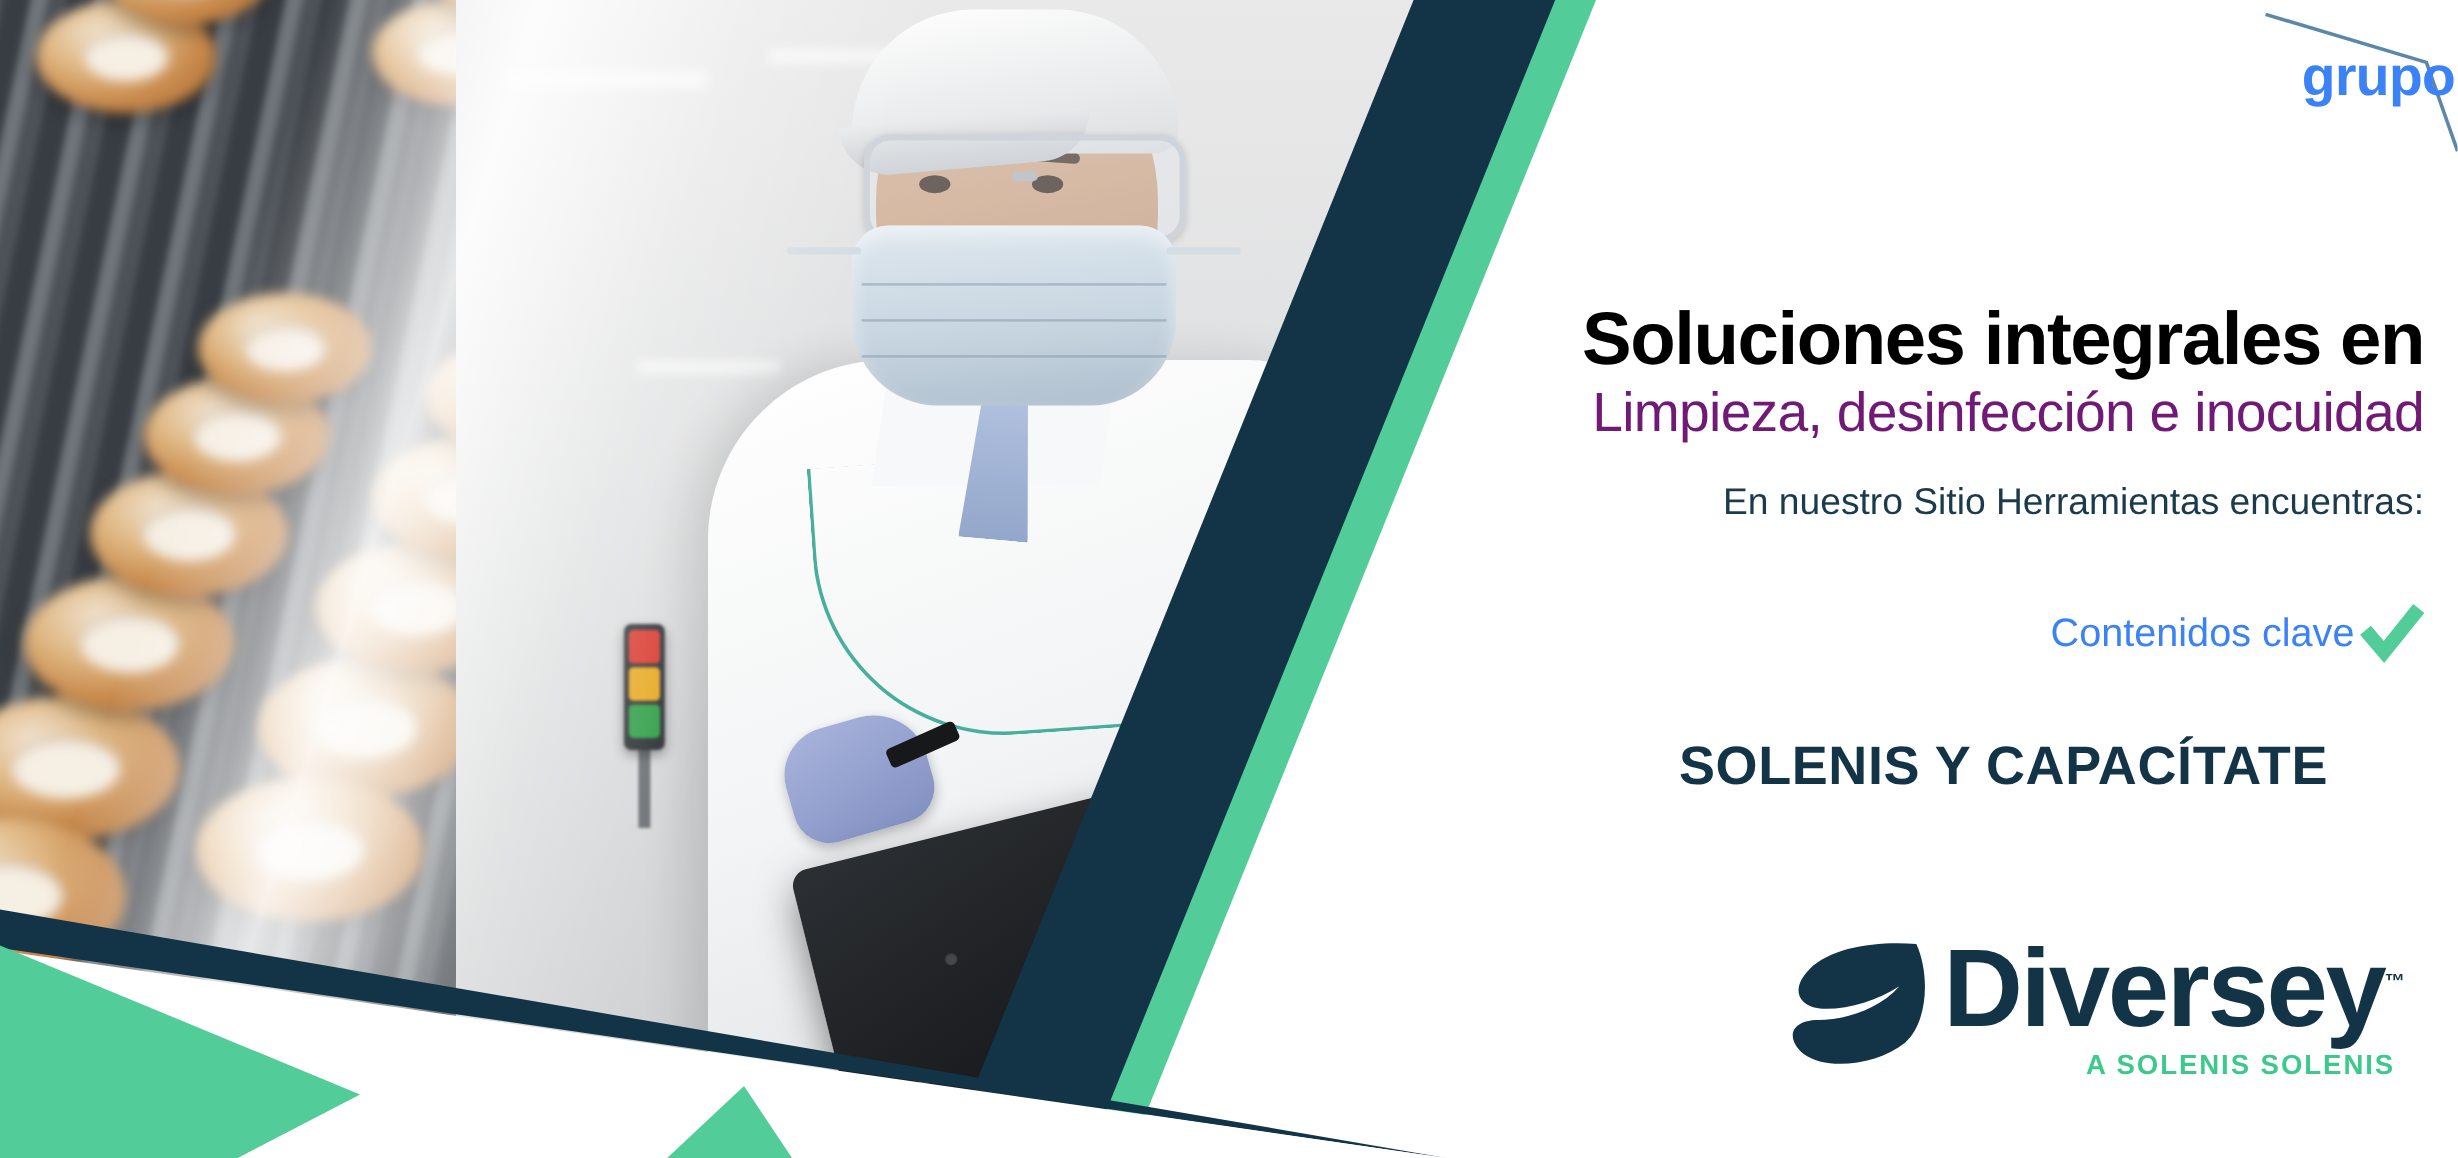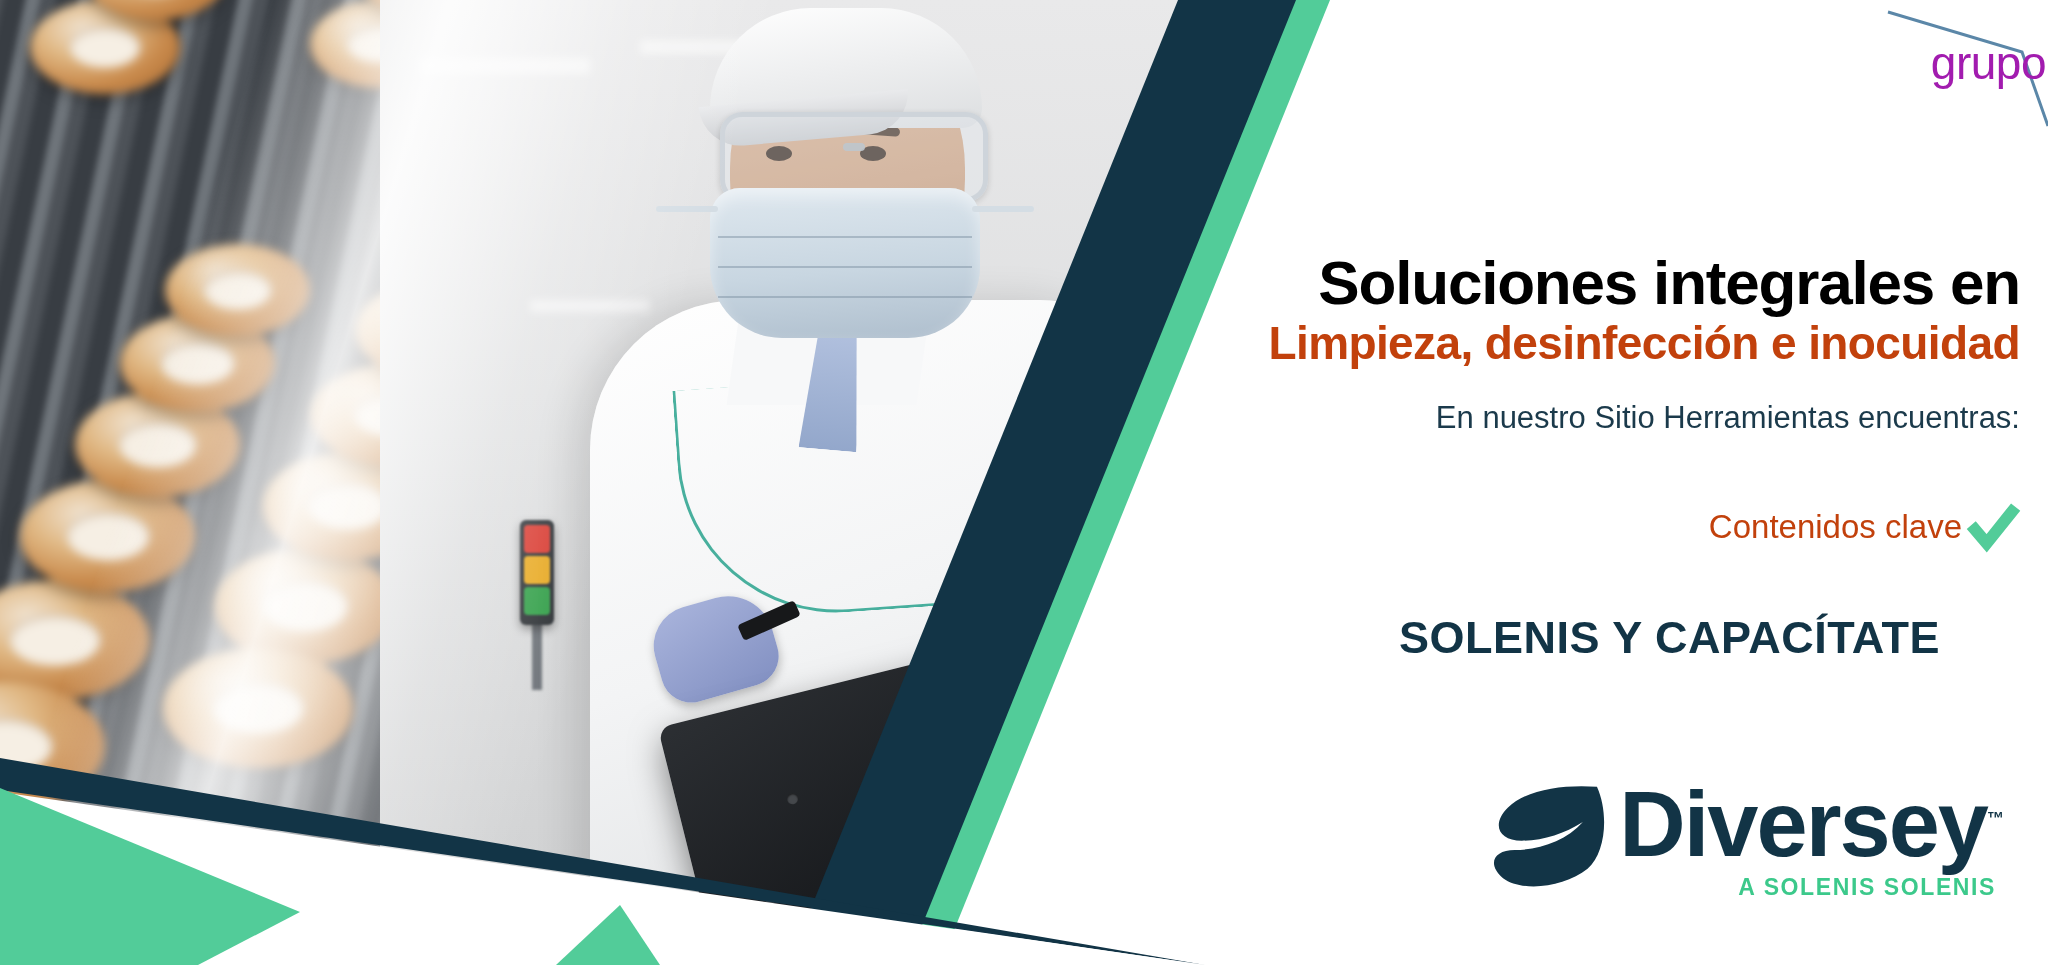--- a/index.html
+++ b/index.html
@@ -99,38 +99,38 @@
        background:linear-gradient(160deg,#b3bce0,#8a98c8);border-radius:54px 40px 44px 54px;
        transform:rotate(12deg);box-shadow:0 6px 14px rgba(0,0,0,.3);}
   .stylus{position:absolute;left:178px;top:612px;width:62px;height:17px;
        background:#17181a;border-radius:4px;transform:rotate(-24deg);}
   .shape{position:absolute;left:0;top:0;width:2048px;height:965px;pointer-events:none;}
 
   
   .content{position:absolute;left:1120px;top:0;width:928px;height:965px;}
 
   .exito-logo{position:absolute;right:32px;top:36px;display:flex;align-items:center;}
-  .exito-grupo{font-size:46px;color:#a21caf;letter-spacing:-.5px;margin-right:-30px;
-       position:relative;z-index:2;font-weight:400;}
+  .exito-grupo{font-size:46px;color:#3b82f6;letter-spacing:-.5px;margin-right:-30px;
+       position:relative;z-index:2;font-weight:700;}
   .exito-circle{width:155px;height:155px;border-radius:50%;background:#1A5F61;
        display:flex;align-items:center;justify-content:center;position:relative;}
   .exito-word{color:#ffffff;font-size:62px;font-weight:700;letter-spacing:-1px;
        line-height:1;position:relative;top:2px;}
   .exito-reg{position:absolute;right:9px;top:44px;color:#fff;font-size:13px;}
 
   .headline1{position:absolute;right:28px;top:252px;font-size:62px;font-weight:700;
        color:#12344 6;letter-spacing:-1.2px;white-space:nowrap;line-height:1;}
-  .headline2{position:absolute;right:28px;top:320px;font-size:46px;font-weight:700;
-       color:#c2410c;letter-spacing:-.6px;white-space:nowrap;line-height:1;}
+  .headline2{position:absolute;right:28px;top:320px;font-size:46px;font-weight:400;
+       color:#701a75;letter-spacing:-.6px;white-space:nowrap;line-height:1;}
   .subline{position:absolute;right:28px;top:400px;font-size:31px;color:#1b3a4b;
        white-space:nowrap;}
 
   .features{position:absolute;right:26px;top:498px;display:flex;align-items:center;gap:0;}
   .feat{display:flex;align-items:center;white-space:nowrap;}
-  .feat-label{font-size:33px;color:#c2410c;}
+  .feat-label{font-size:33px;color:#3b82f6;}
   .check{width:58px;height:58px;flex:0 0 58px;margin-left:2px;margin-right:22px;}
   .feat:last-child .check{margin-right:0;}
 
   .cta{position:absolute;right:108px;top:612px;font-size:45px;font-weight:700;
        color:#123446;letter-spacing:.5px;white-space:nowrap;}
 
   
   .diversey{position:absolute;right:44px;top:782px;display:flex;align-items:flex-start;}
   .dv-mark{width:118px;height:108px;margin-right:10px;flex:0 0 118px;}
   .dv-text{position:relative;}

